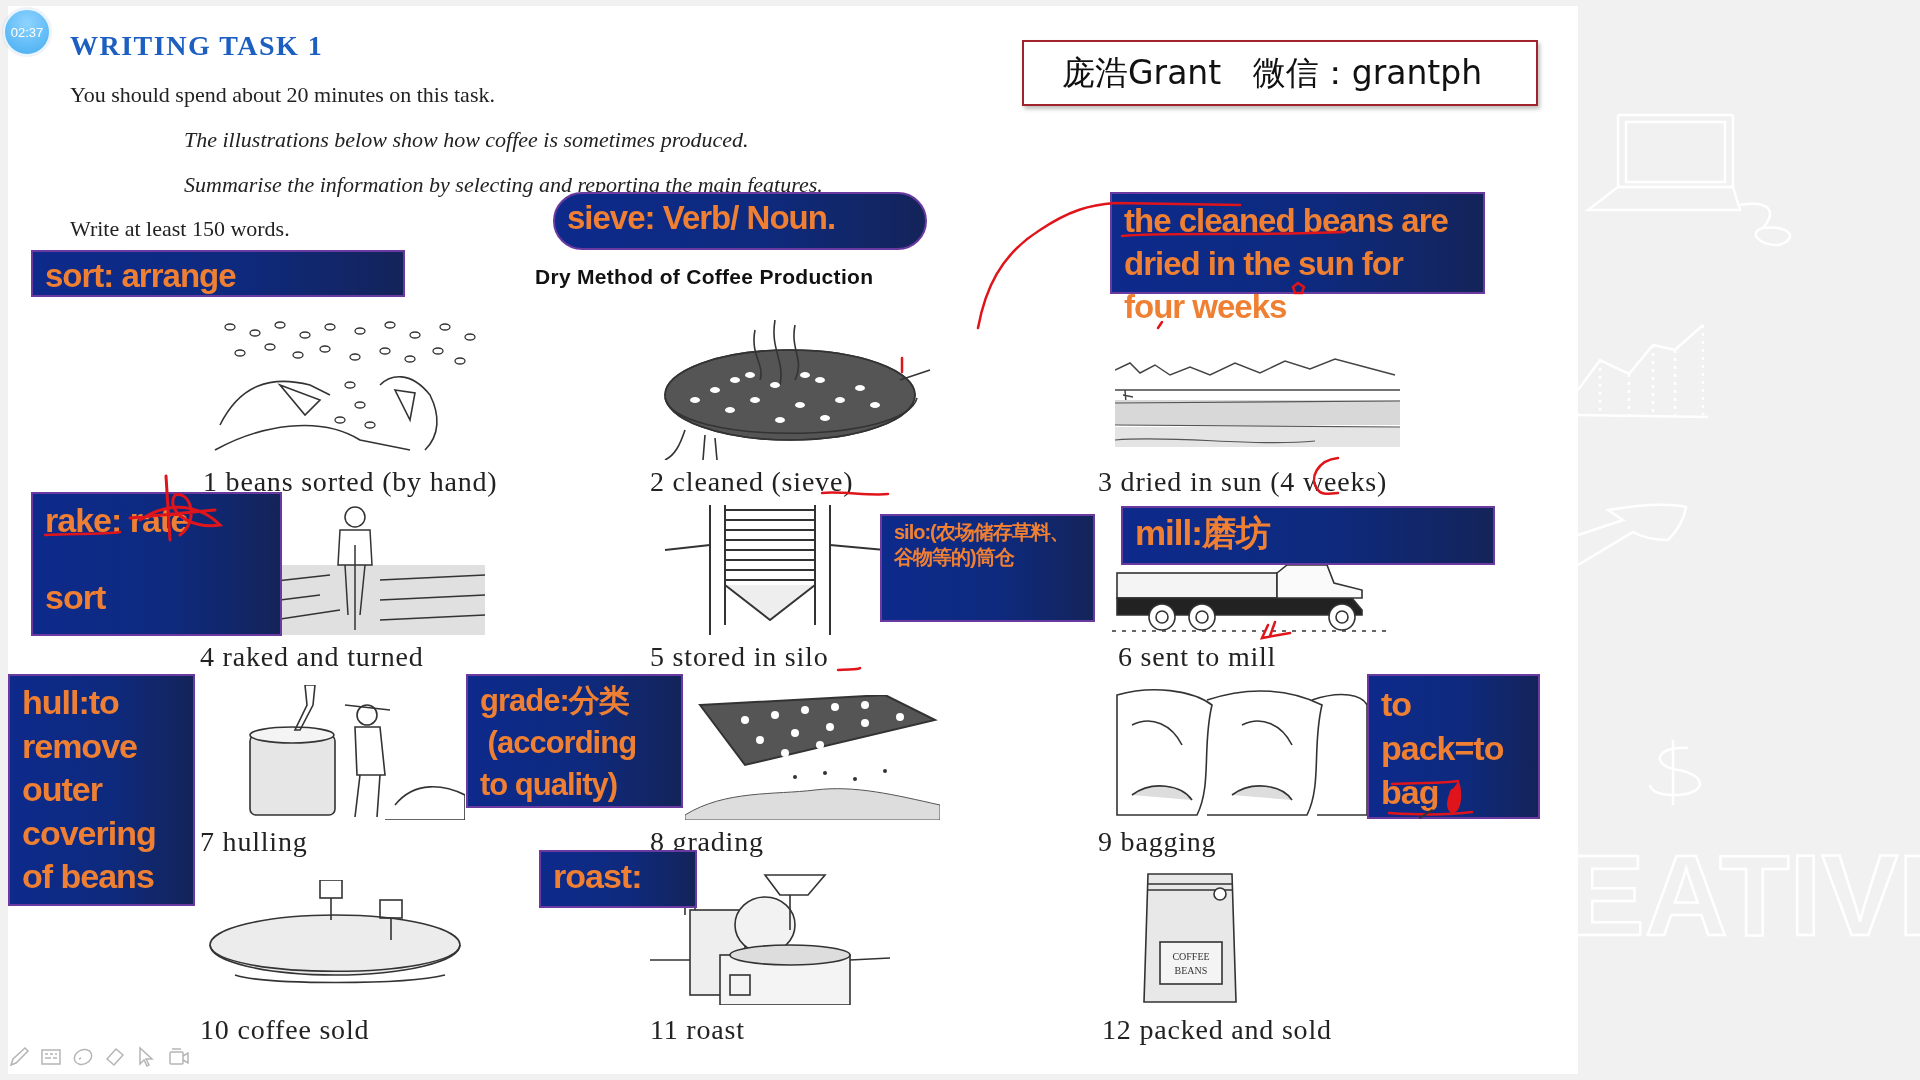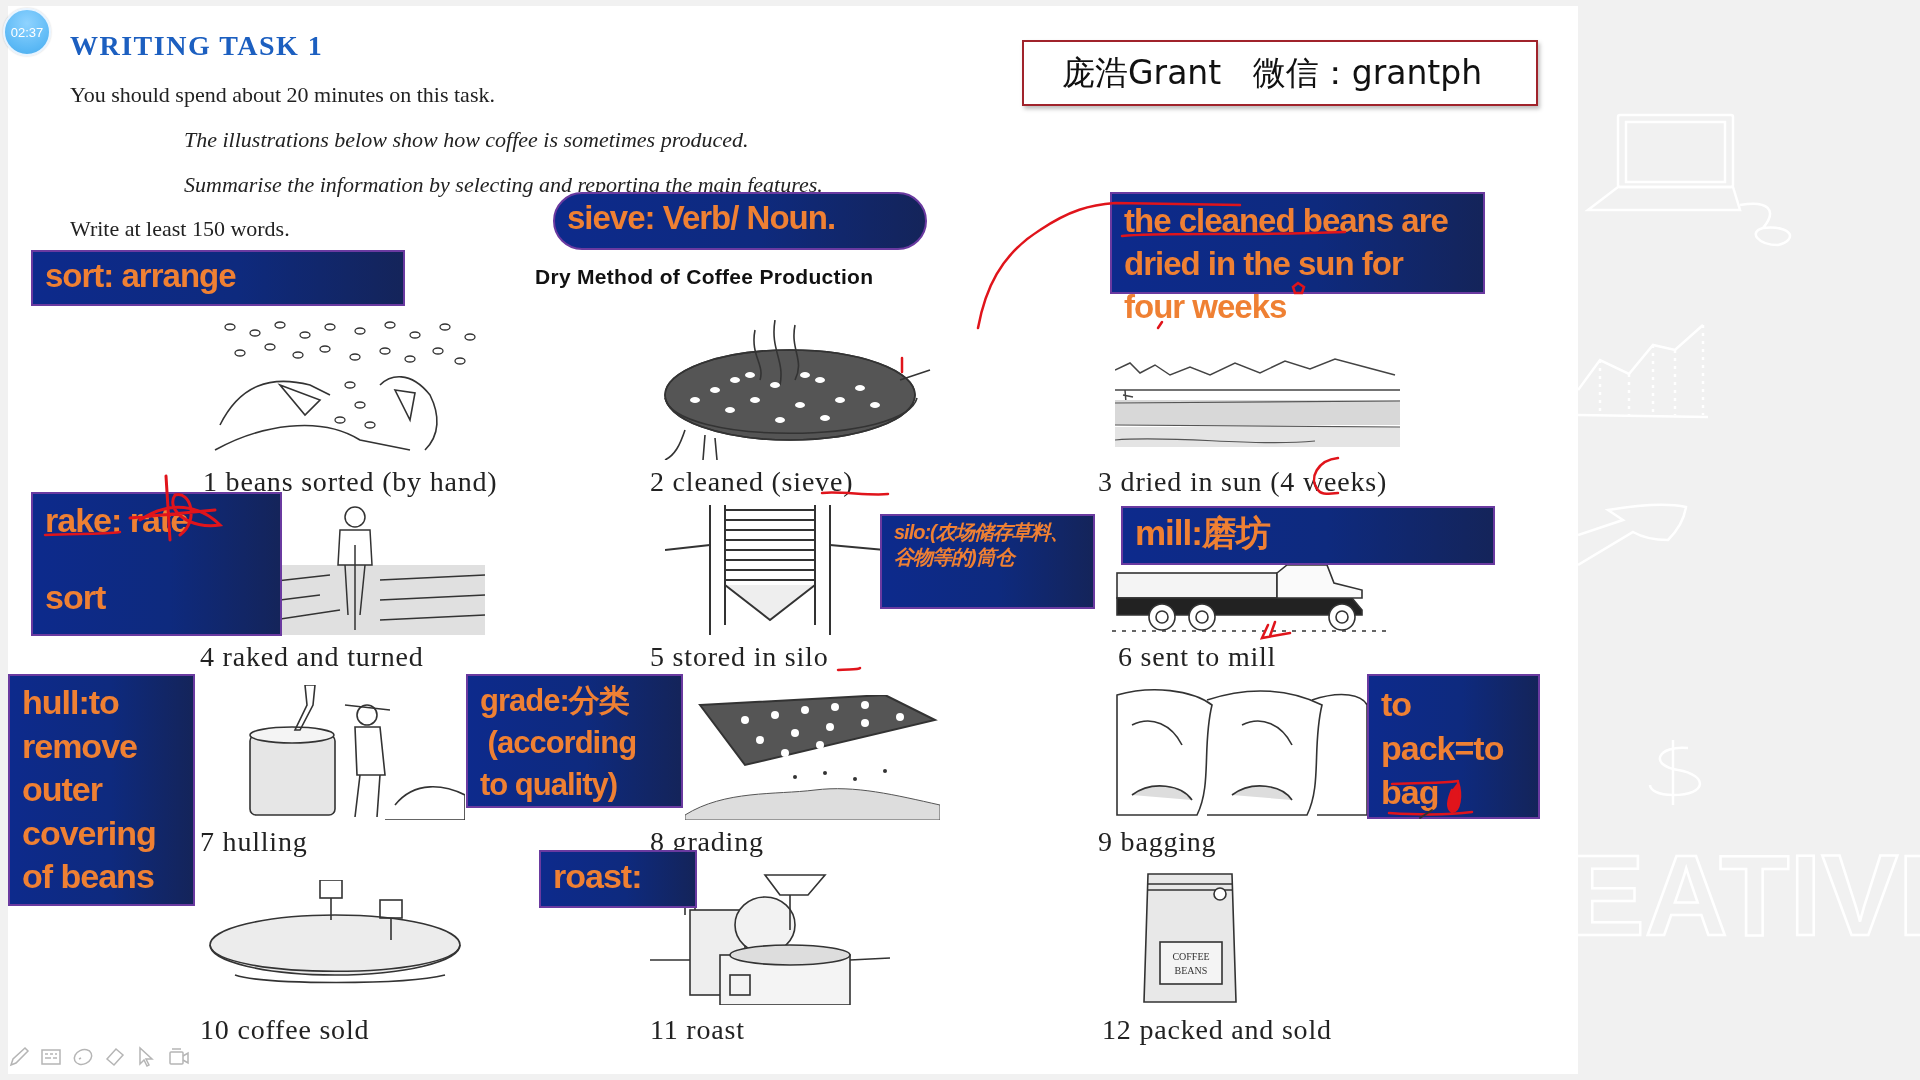--- a/index.html
+++ b/index.html
@@ -302,31 +302,31 @@
 <div class="caption" style="left:200px; top:826px;">7 hulling</div>
 <div class="caption" style="left:650px; top:826px;">8 grading</div>
 <div class="caption" style="left:1098px; top:826px;">9 bagging</div>
 <div class="caption" style="left:200px; top:1014px;">10 coffee sold</div>
 <div class="caption" style="left:650px; top:1014px;">11 roast</div>
 <div class="caption" style="left:1102px; top:1014px;">12 packed and sold</div>
 
 <div class="note" style="left:553px; top:192px; width:374px; height:58px; font-size:33px;border-radius:29px;">
   <span>sieve: Verb/ Noun.</span>
 </div>
-<div class="note" style="left:31px; top:250px; width:374px; height:56px; font-size:33px;">
+<div class="note" style="left:31px; top:250px; width:374px; height:47px; font-size:33px;">
   <span>sort: arrange</span>
 </div>
 <div class="note" style="left:1110px; top:192px; width:375px; height:102px; font-size:33px; line-height:1.3; padding-top:6px;">
   <span>the cleaned beans are dried in the sun for four weeks</span>
 </div>
 <div class="note" style="left:31px; top:492px; width:251px; height:144px; font-size:34px;">
   <div style="margin-top:2px;">rake: rate</div>
   <div style="margin-top:36px;">sort</div>
 </div>
-<div class="note" style="left:880px; top:514px; width:215px; height:95px; font-size:20px; line-height:1.25;font-style:italic;">
+<div class="note" style="left:880px; top:514px; width:215px; height:108px; font-size:20px; line-height:1.25;">
   <span>silo:(农场储存草料、谷物等的)筒仓</span>
 </div>
 <div class="note" style="left:1121px; top:506px; width:374px; height:59px; font-size:35px;">
   <span>mill:磨坊</span>
 </div>
 <div class="note" style="left:8px; top:674px; width:187px; height:232px; font-size:34px; line-height:1.28; padding-top:5px;">
   <span>hull:to remove outer covering of beans</span>
 </div>
 <div class="note" style="left:466px; top:674px; width:217px; height:134px; font-size:31px; line-height:1.35;">
   <div>grade:分类</div>

